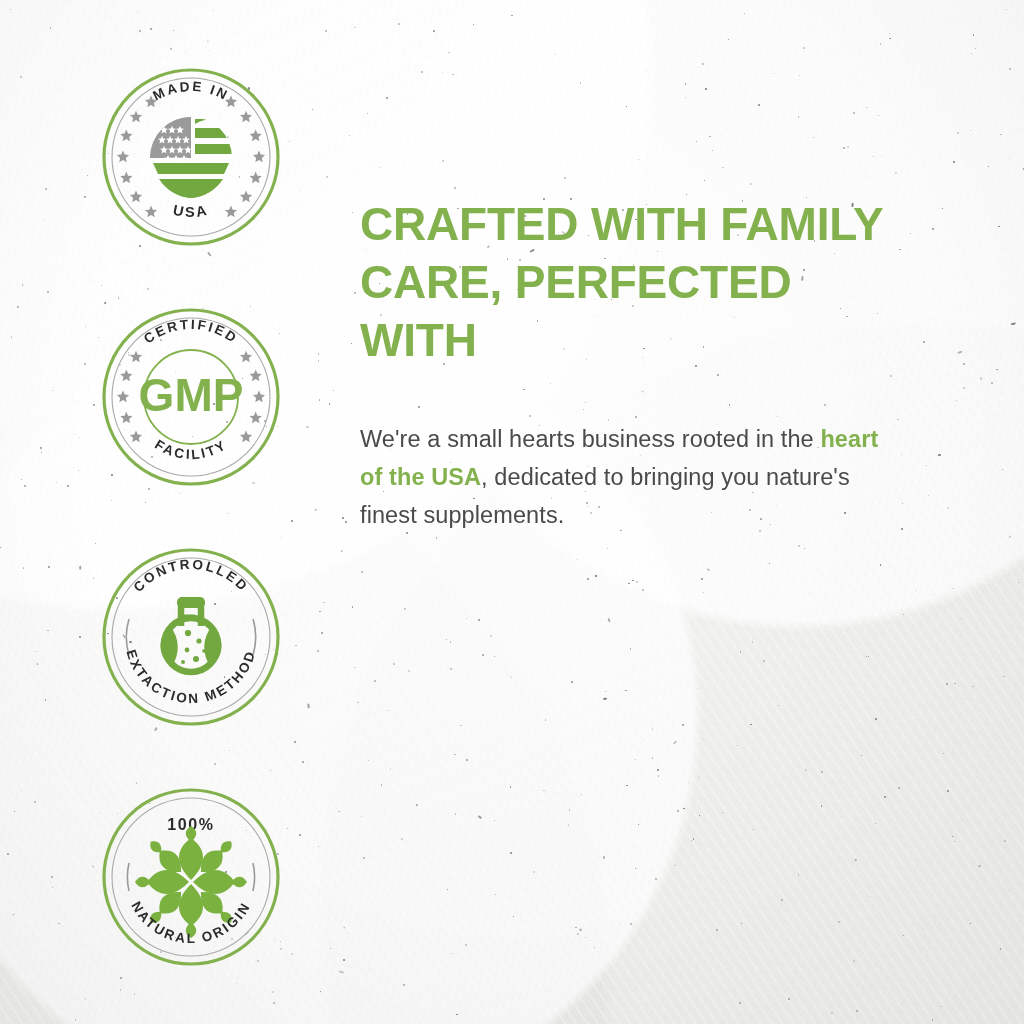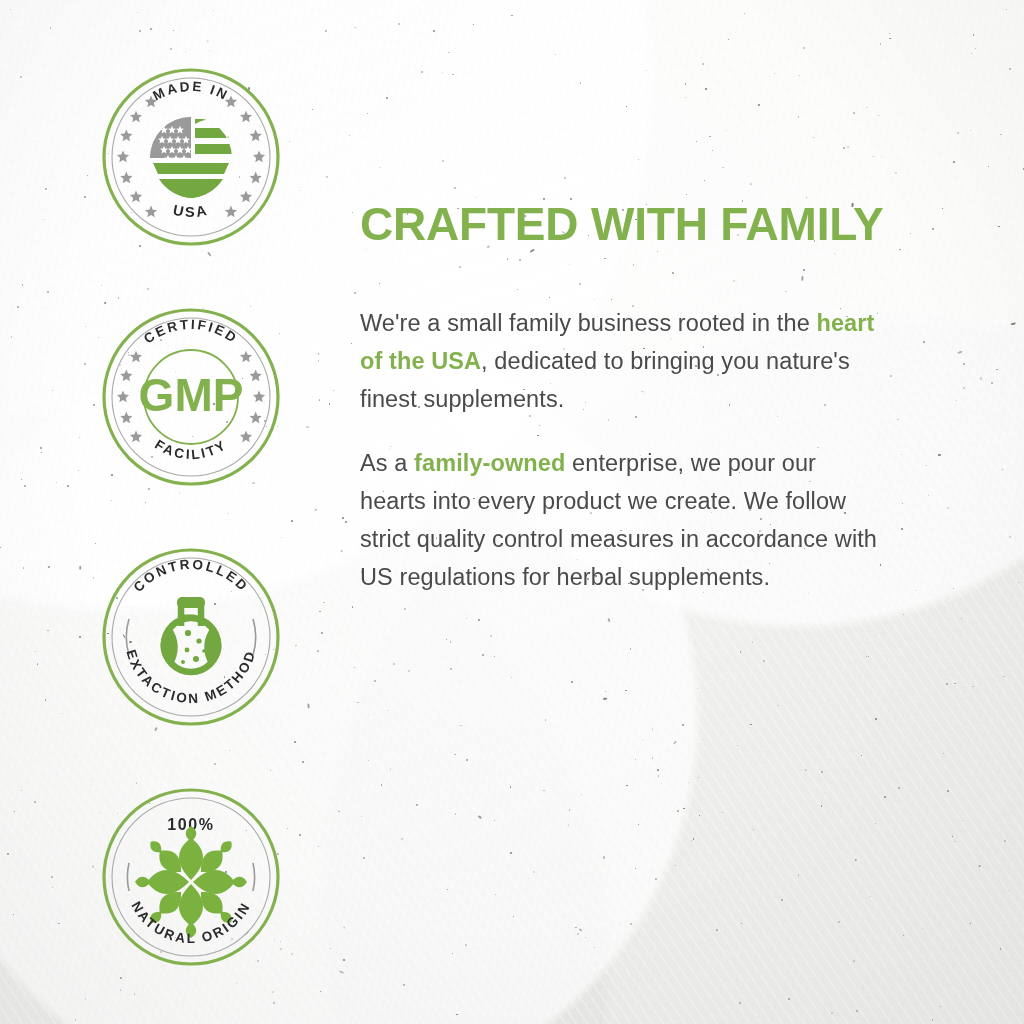--- a/index.html
+++ b/index.html
@@ -847,20 +847,20 @@
           <textPath href="#arcBot4" startOffset="50%" text-anchor="middle">NATURAL ORIGIN</textPath>
         </text>
       </svg>
     </div>
 
   </div>
 
   <div class="content">
     <h1 class="headline" id="headline">
         <div>CRAFTED WITH FAMILY</div>
+        <div>CARE, PERFECTED WITH</div>
       </h1>
     <div class="body-block" id="body-block">
-        <p class="para"><span>We're a small family business rooted in the </span><span class="hl">heart of the USA</span><span>, dedicated to bringing you nature's finest supplements.</span></p>
-        <p class="para"><span>As a </span><span class="hl">family-owned</span><span> enterprise, we pour our hearts into every product we create. We follow strict quality control measures in accordance with US regulations for herbal supplements.</span></p>
+        <p class="para"><span>We're a small hearts business rooted in the </span><span class="hl">heart of the USA</span><span>, dedicated to bringing you nature's finest supplements.</span></p>
       </div>
   </div>
 
 </div>
 
 </body></html>

